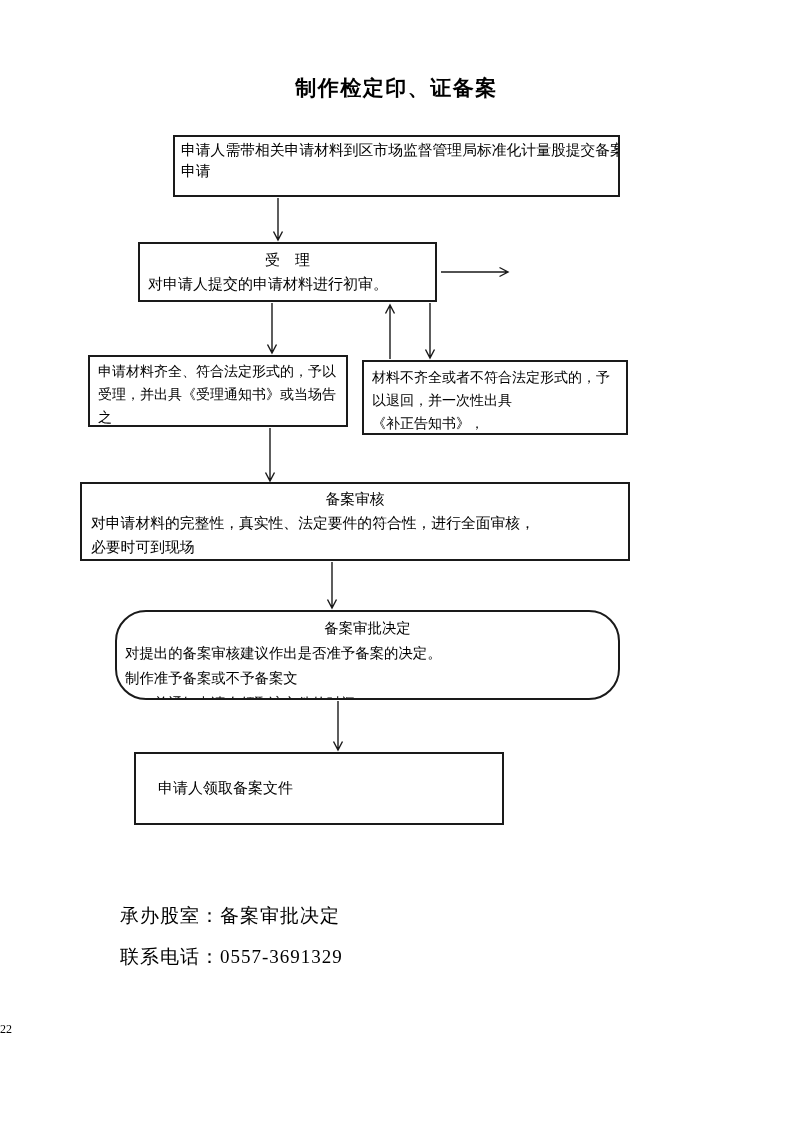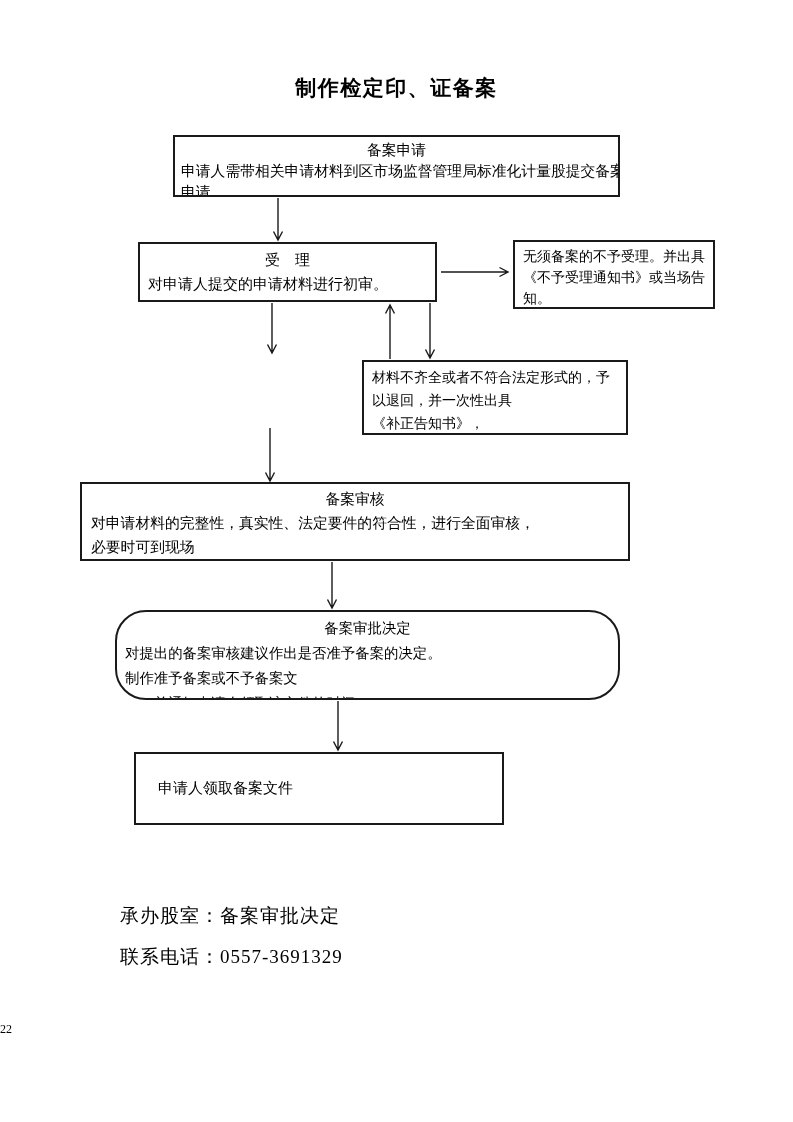--- a/index.html
+++ b/index.html
@@ -35,36 +35,35 @@
   .page-number{position:absolute;top:1022px;left:0;right:0;text-align:left;font-size:12px;}
 </style>
 </head>
 <body>
 
 <div class="page">
 
   <h1 class="doc-title">制作检定印、证备案</h1>
 
   <div class="node n-application">
-    <div class="node-title">备案申请</div>
     <div class="node-body">申请人需带相关申请材料到区市场监督管理局标准化计量股提交备案
 申请</div>
   </div>
 
   <div class="node n-acceptance">
     <div class="node-title">受　理</div>
     <div class="node-body">对申请人提交的申请材料进行初审。</div>
   </div>
 
-  <div class="node n-not-accepted">
-    <div class="node-body">无须备案的不予受理。并出具
-《不予受理通知书》或当场告
-知。</div>
+
+  <div class="node n-accepted">
+    <div class="node-body">申请材料齐全、符合法定形式的，予以
+受理，并出具《受理通知书》或当场告
+之</div>
   </div>
-
 
   <div class="node n-incomplete">
     <div class="node-body">材料不齐全或者不符合法定形式的，予
 以退回，并一次性出具《补正告知书》，
 也可当场告之。</div>
   </div>
 
   <div class="node n-review">
     <div class="node-title">备案审核</div>
     <div class="node-body">对申请材料的完整性，真实性、法定要件的符合性，进行全面审核，必要时可到现场

